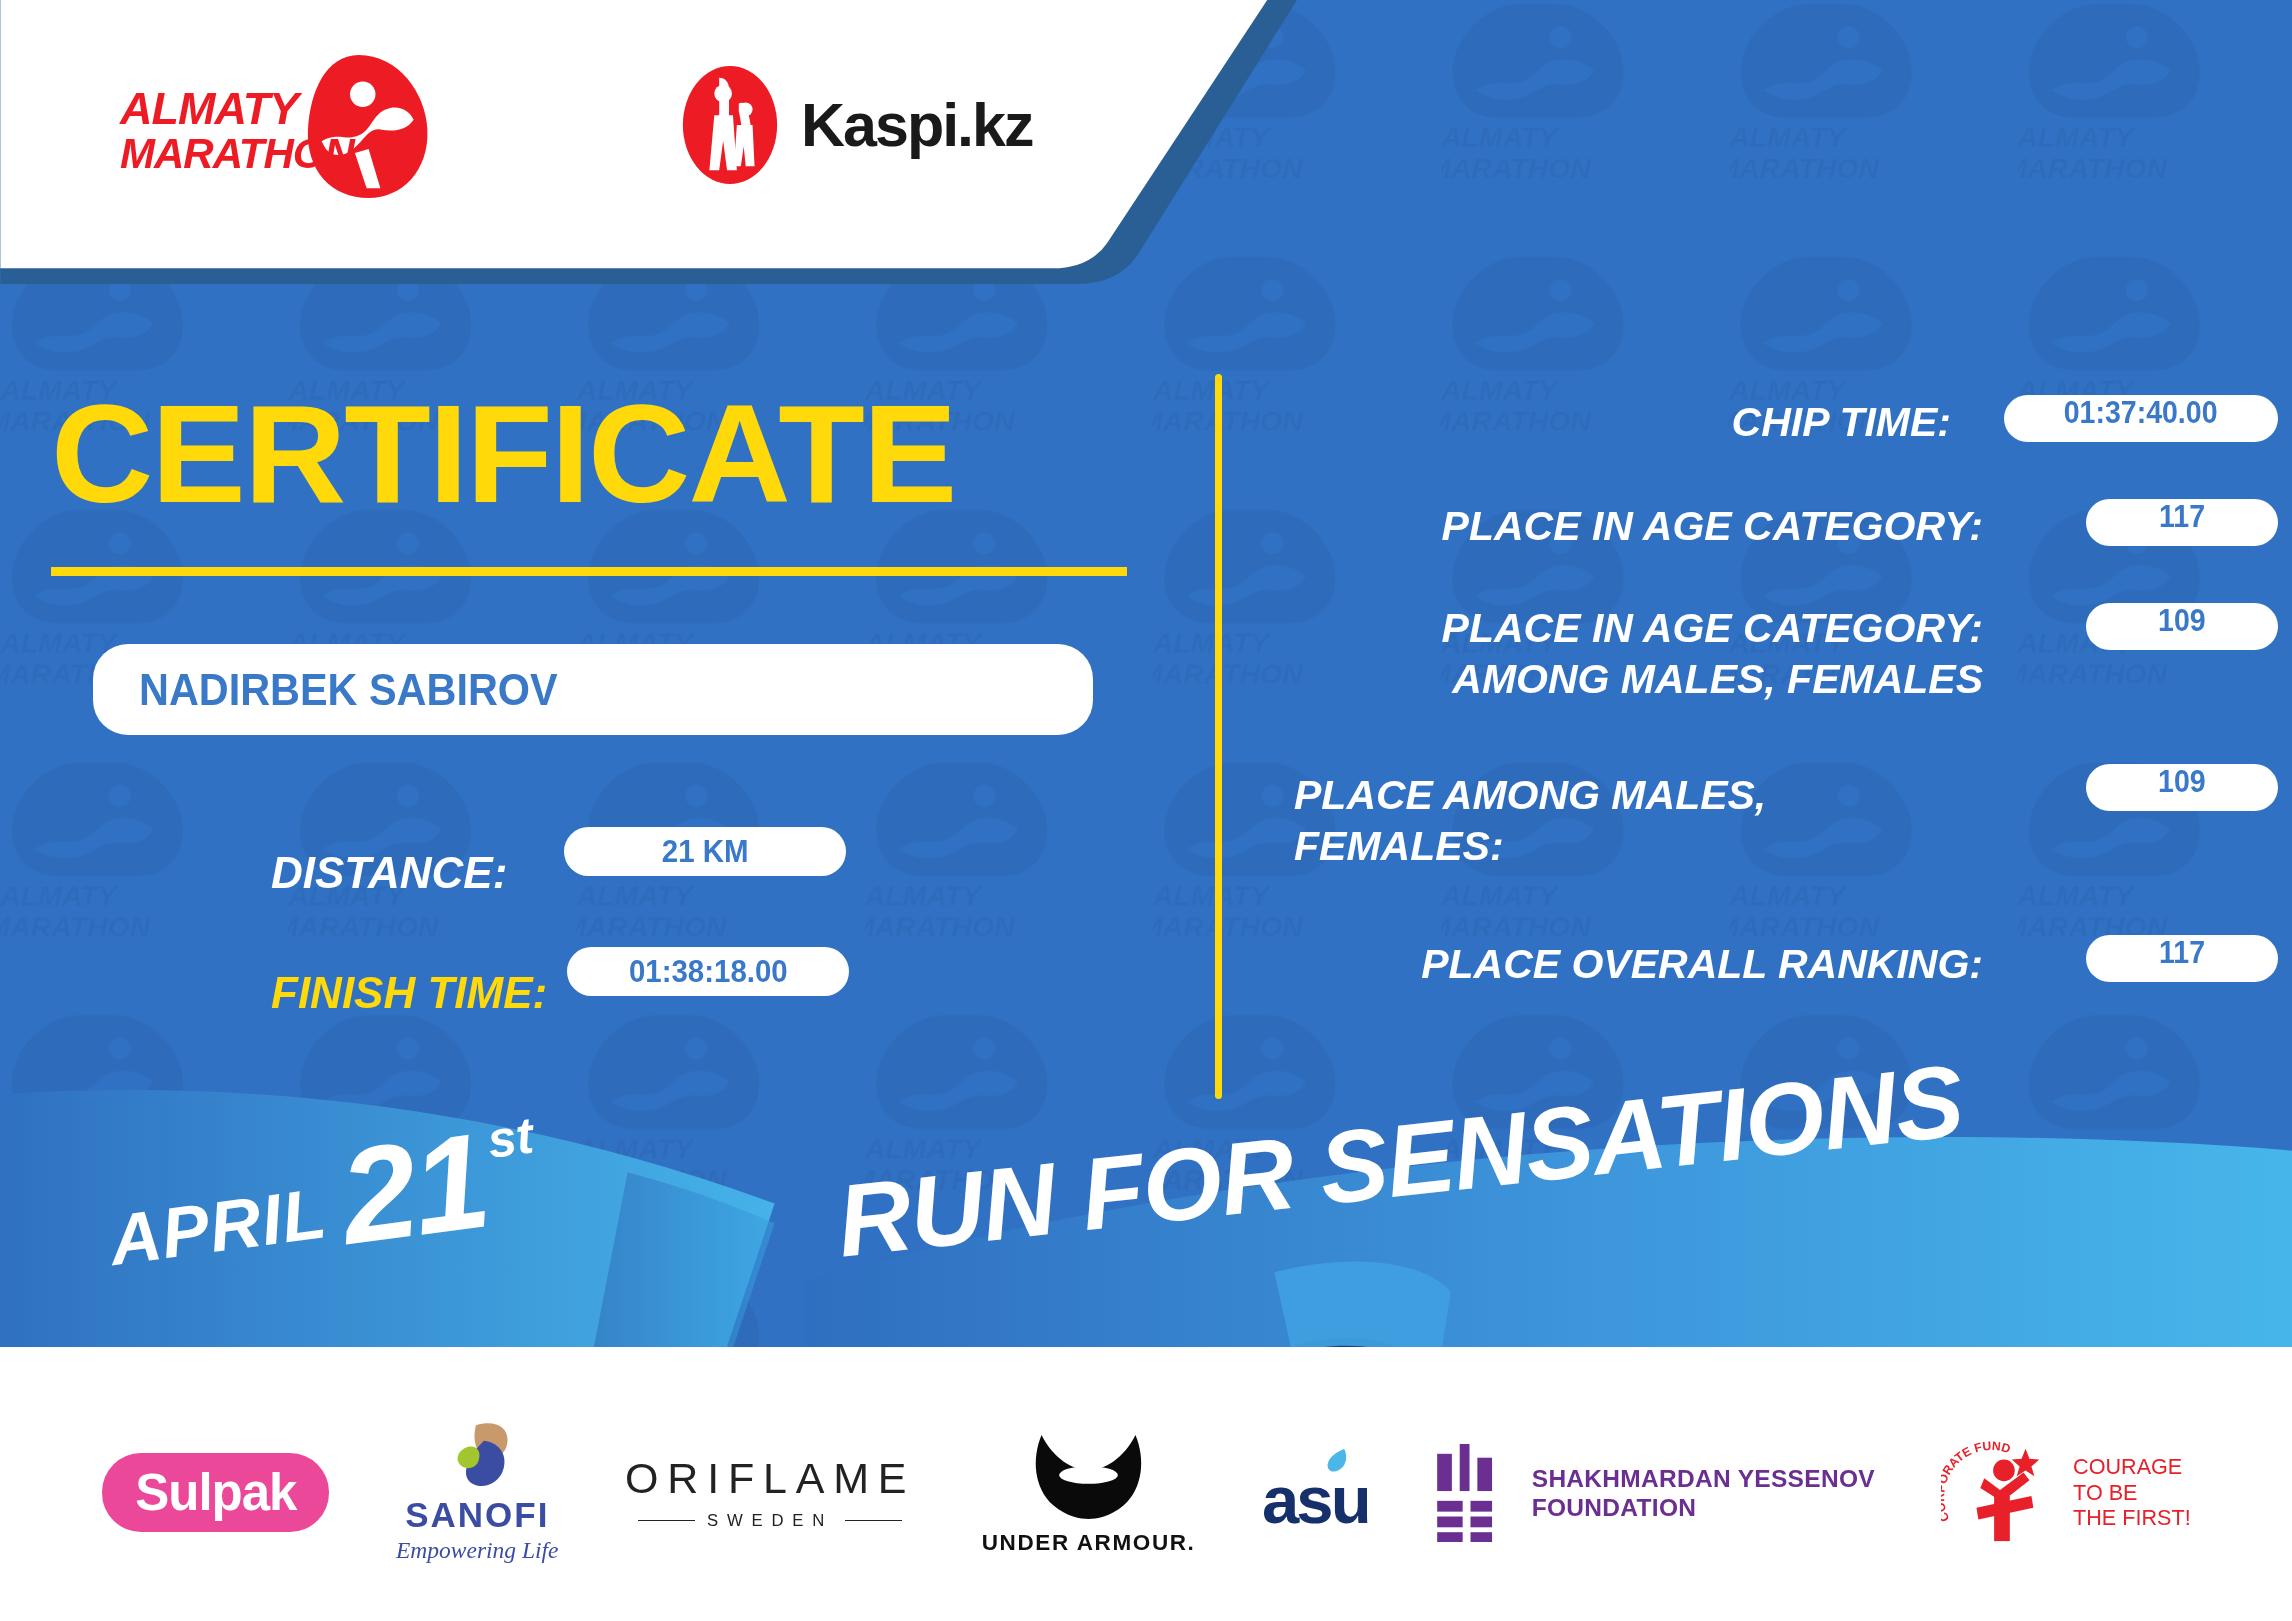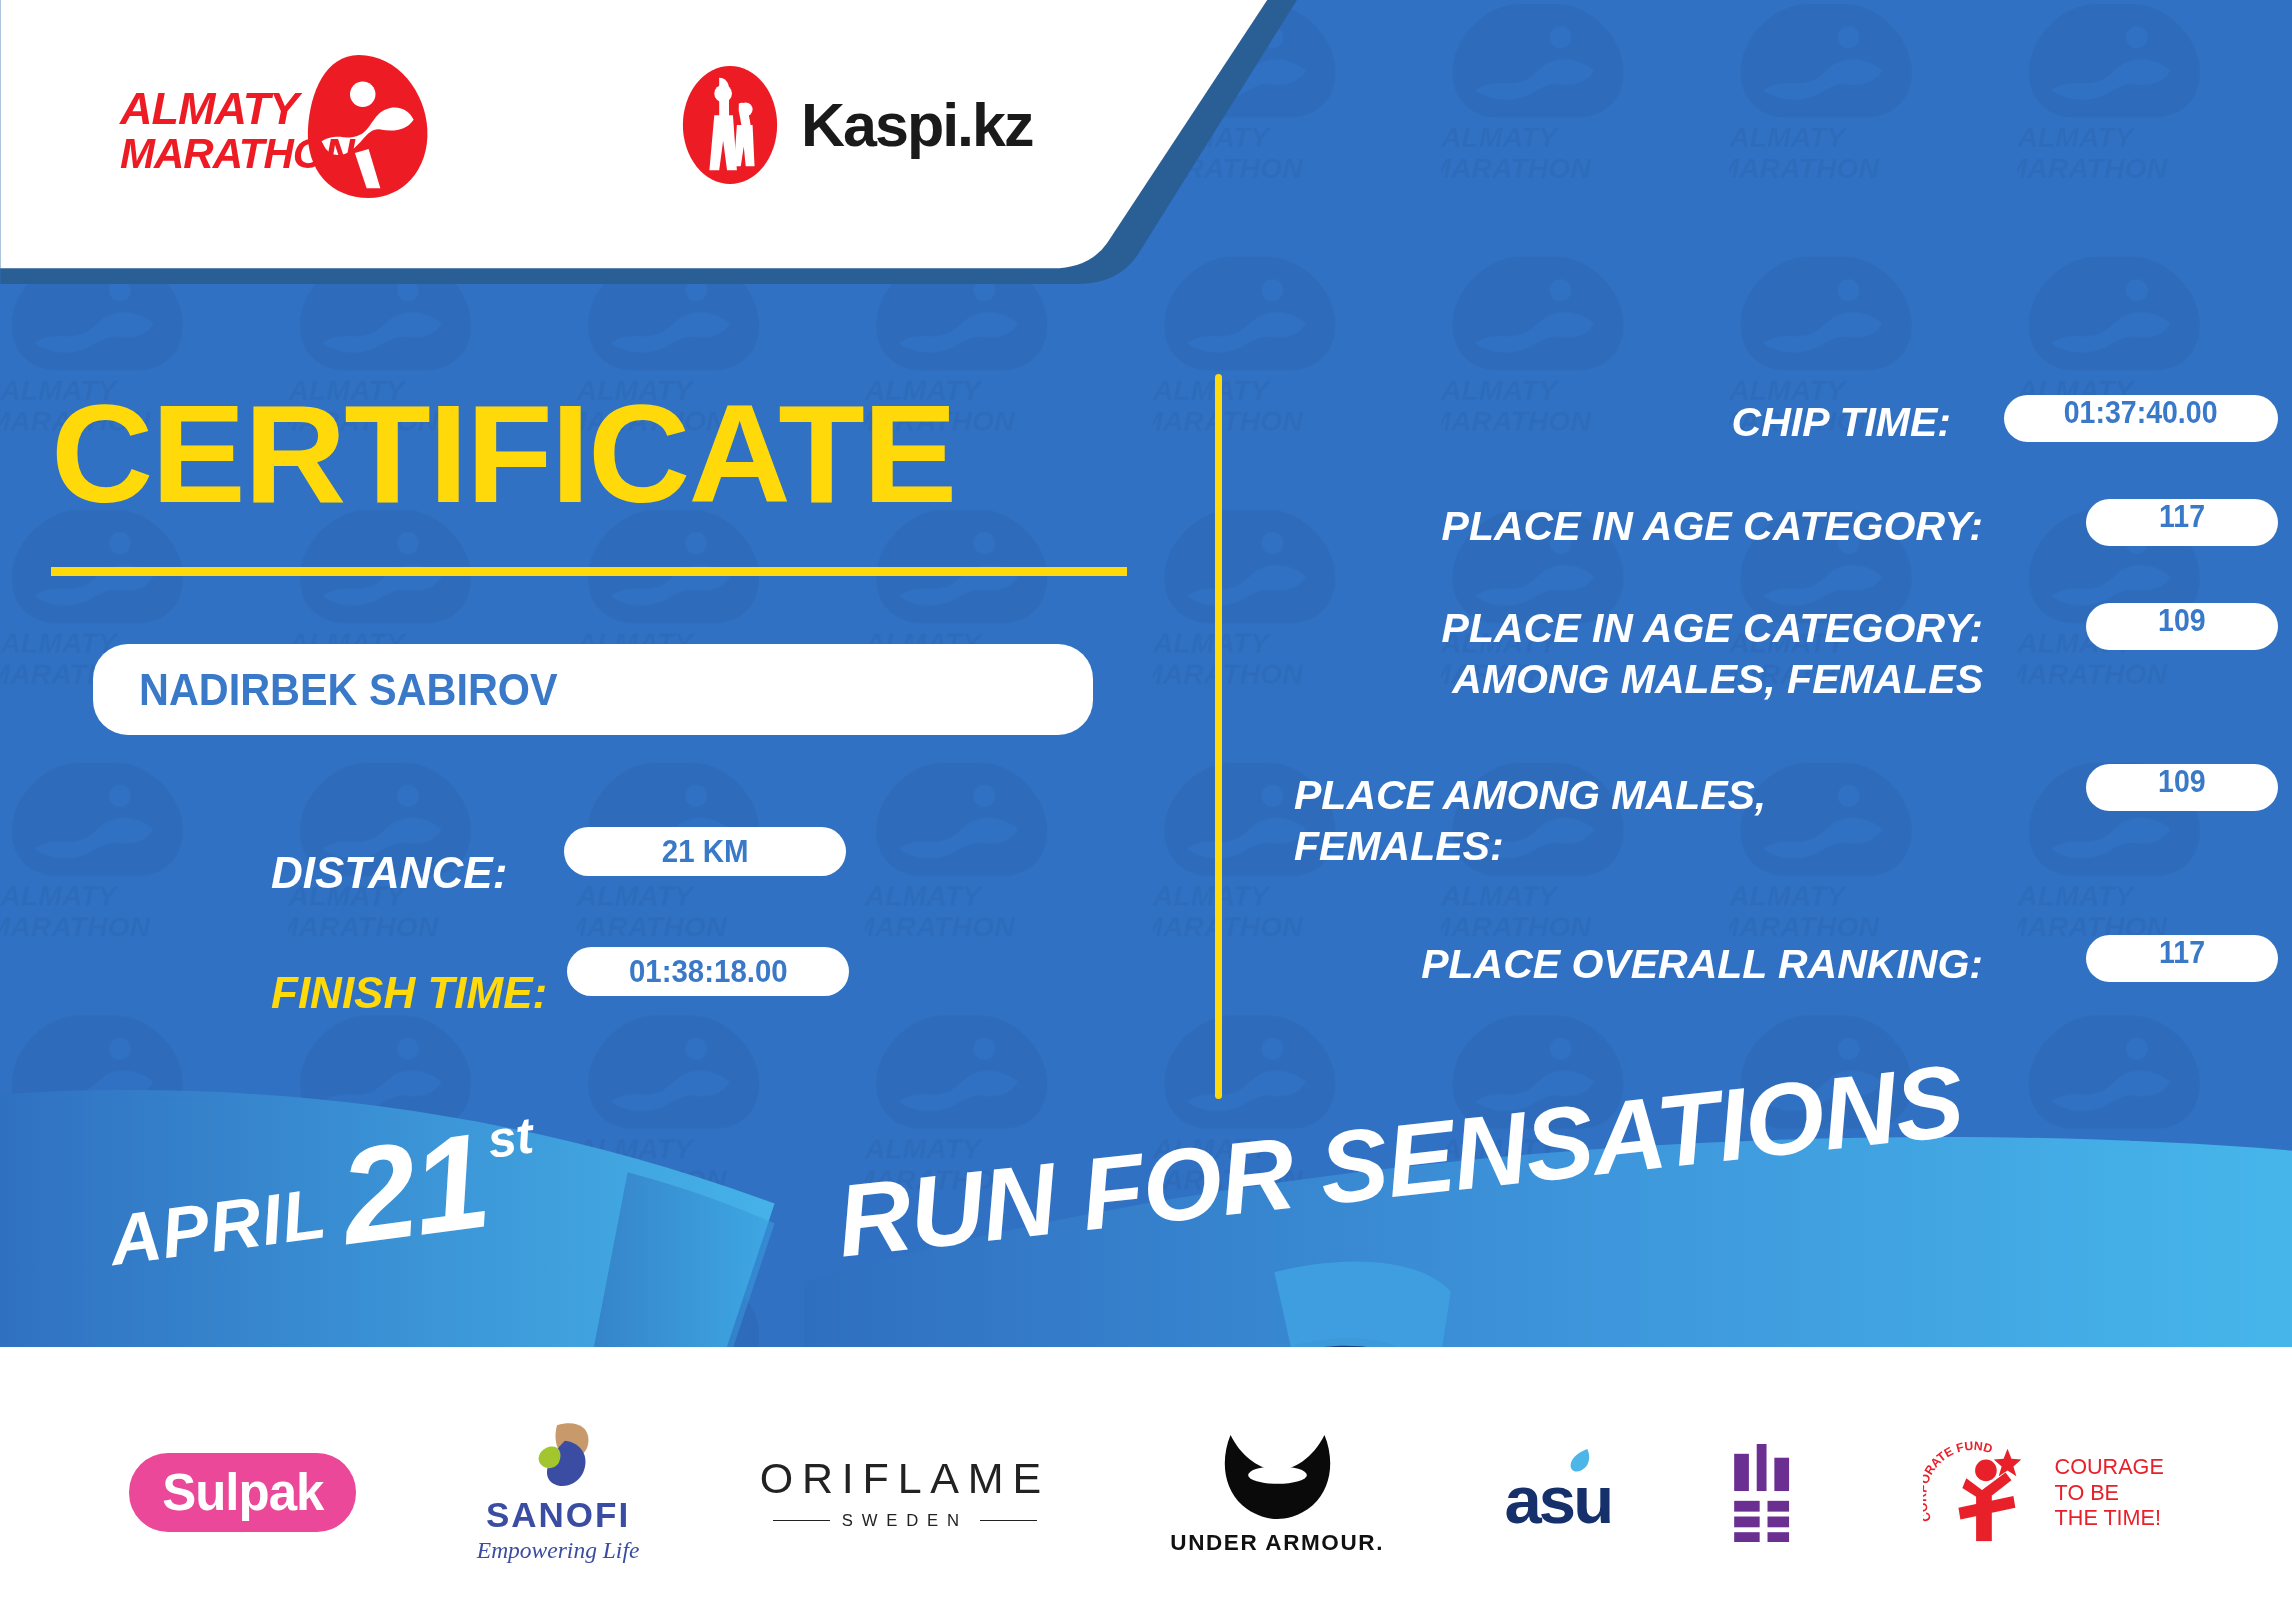--- a/index.html
+++ b/index.html
@@ -345,38 +345,42 @@
         <rect x="2" y="10" width="15" height="38" fill="#6b2f92"></rect>
         <rect x="25" y="0" width="10" height="48" fill="#6b2f92"></rect>
         <rect x="43" y="14" width="15" height="34" fill="#6b2f92"></rect>
         <rect x="2" y="58" width="26" height="11" fill="#6b2f92"></rect>
         <rect x="36" y="58" width="22" height="11" fill="#6b2f92"></rect>
         <rect x="2" y="74" width="26" height="11" fill="#6b2f92"></rect>
         <rect x="36" y="74" width="22" height="11" fill="#6b2f92"></rect>
         <rect x="2" y="90" width="26" height="10" fill="#6b2f92"></rect>
         <rect x="36" y="90" width="22" height="10" fill="#6b2f92"></rect>
       </svg>
+      <div class="yess-txt">
+        <div>SHAKHMARDAN YESSENOV</div>
+        <div>FOUNDATION</div>
+      </div>
     </div>
 
     <div class="sp" style="flex-direction:row;gap:13.7px;align-items:center">
       <svg width="118" height="108" viewBox="0 0 120 110">
         <defs>
             <path id="arcp" d="M10,84 A48,48 0 0 1 72,16"></path>
           </defs>
         <text font-family="Liberation Sans, sans-serif" font-size="12.5" font-weight="bold" fill="#e8202a">
           <textPath href="#arcp" startOffset="2%">CORPORATE FUND</textPath>
         </text>
         <circle cx="64" cy="32" r="11" fill="#e8202a"></circle>
         <path d="M44 40 L60 52 L84 34 L90 42 L62 64 L40 50 Z" fill="#e8202a"></path>
         <rect x="54" y="58" width="16" height="46" fill="#e8202a"></rect>
         <path d="M36 70 L92 58 L94 70 L38 82 Z" fill="#e8202a"></path>
         <path d="M86 10 L90 20 L100 21 L92 28 L95 38 L86 32 L77 38 L80 28 L72 21 L82 20 Z" fill="#e8202a"></path>
       </svg>
       <div class="cf-txt">
         <div>COURAGE</div>
         <div>TO BE</div>
-        <div>THE TIME!</div>
+        <div>THE FIRST!</div>
       </div>
     </div>
 
   </div>
 </div>
 
 
 </body></html>

